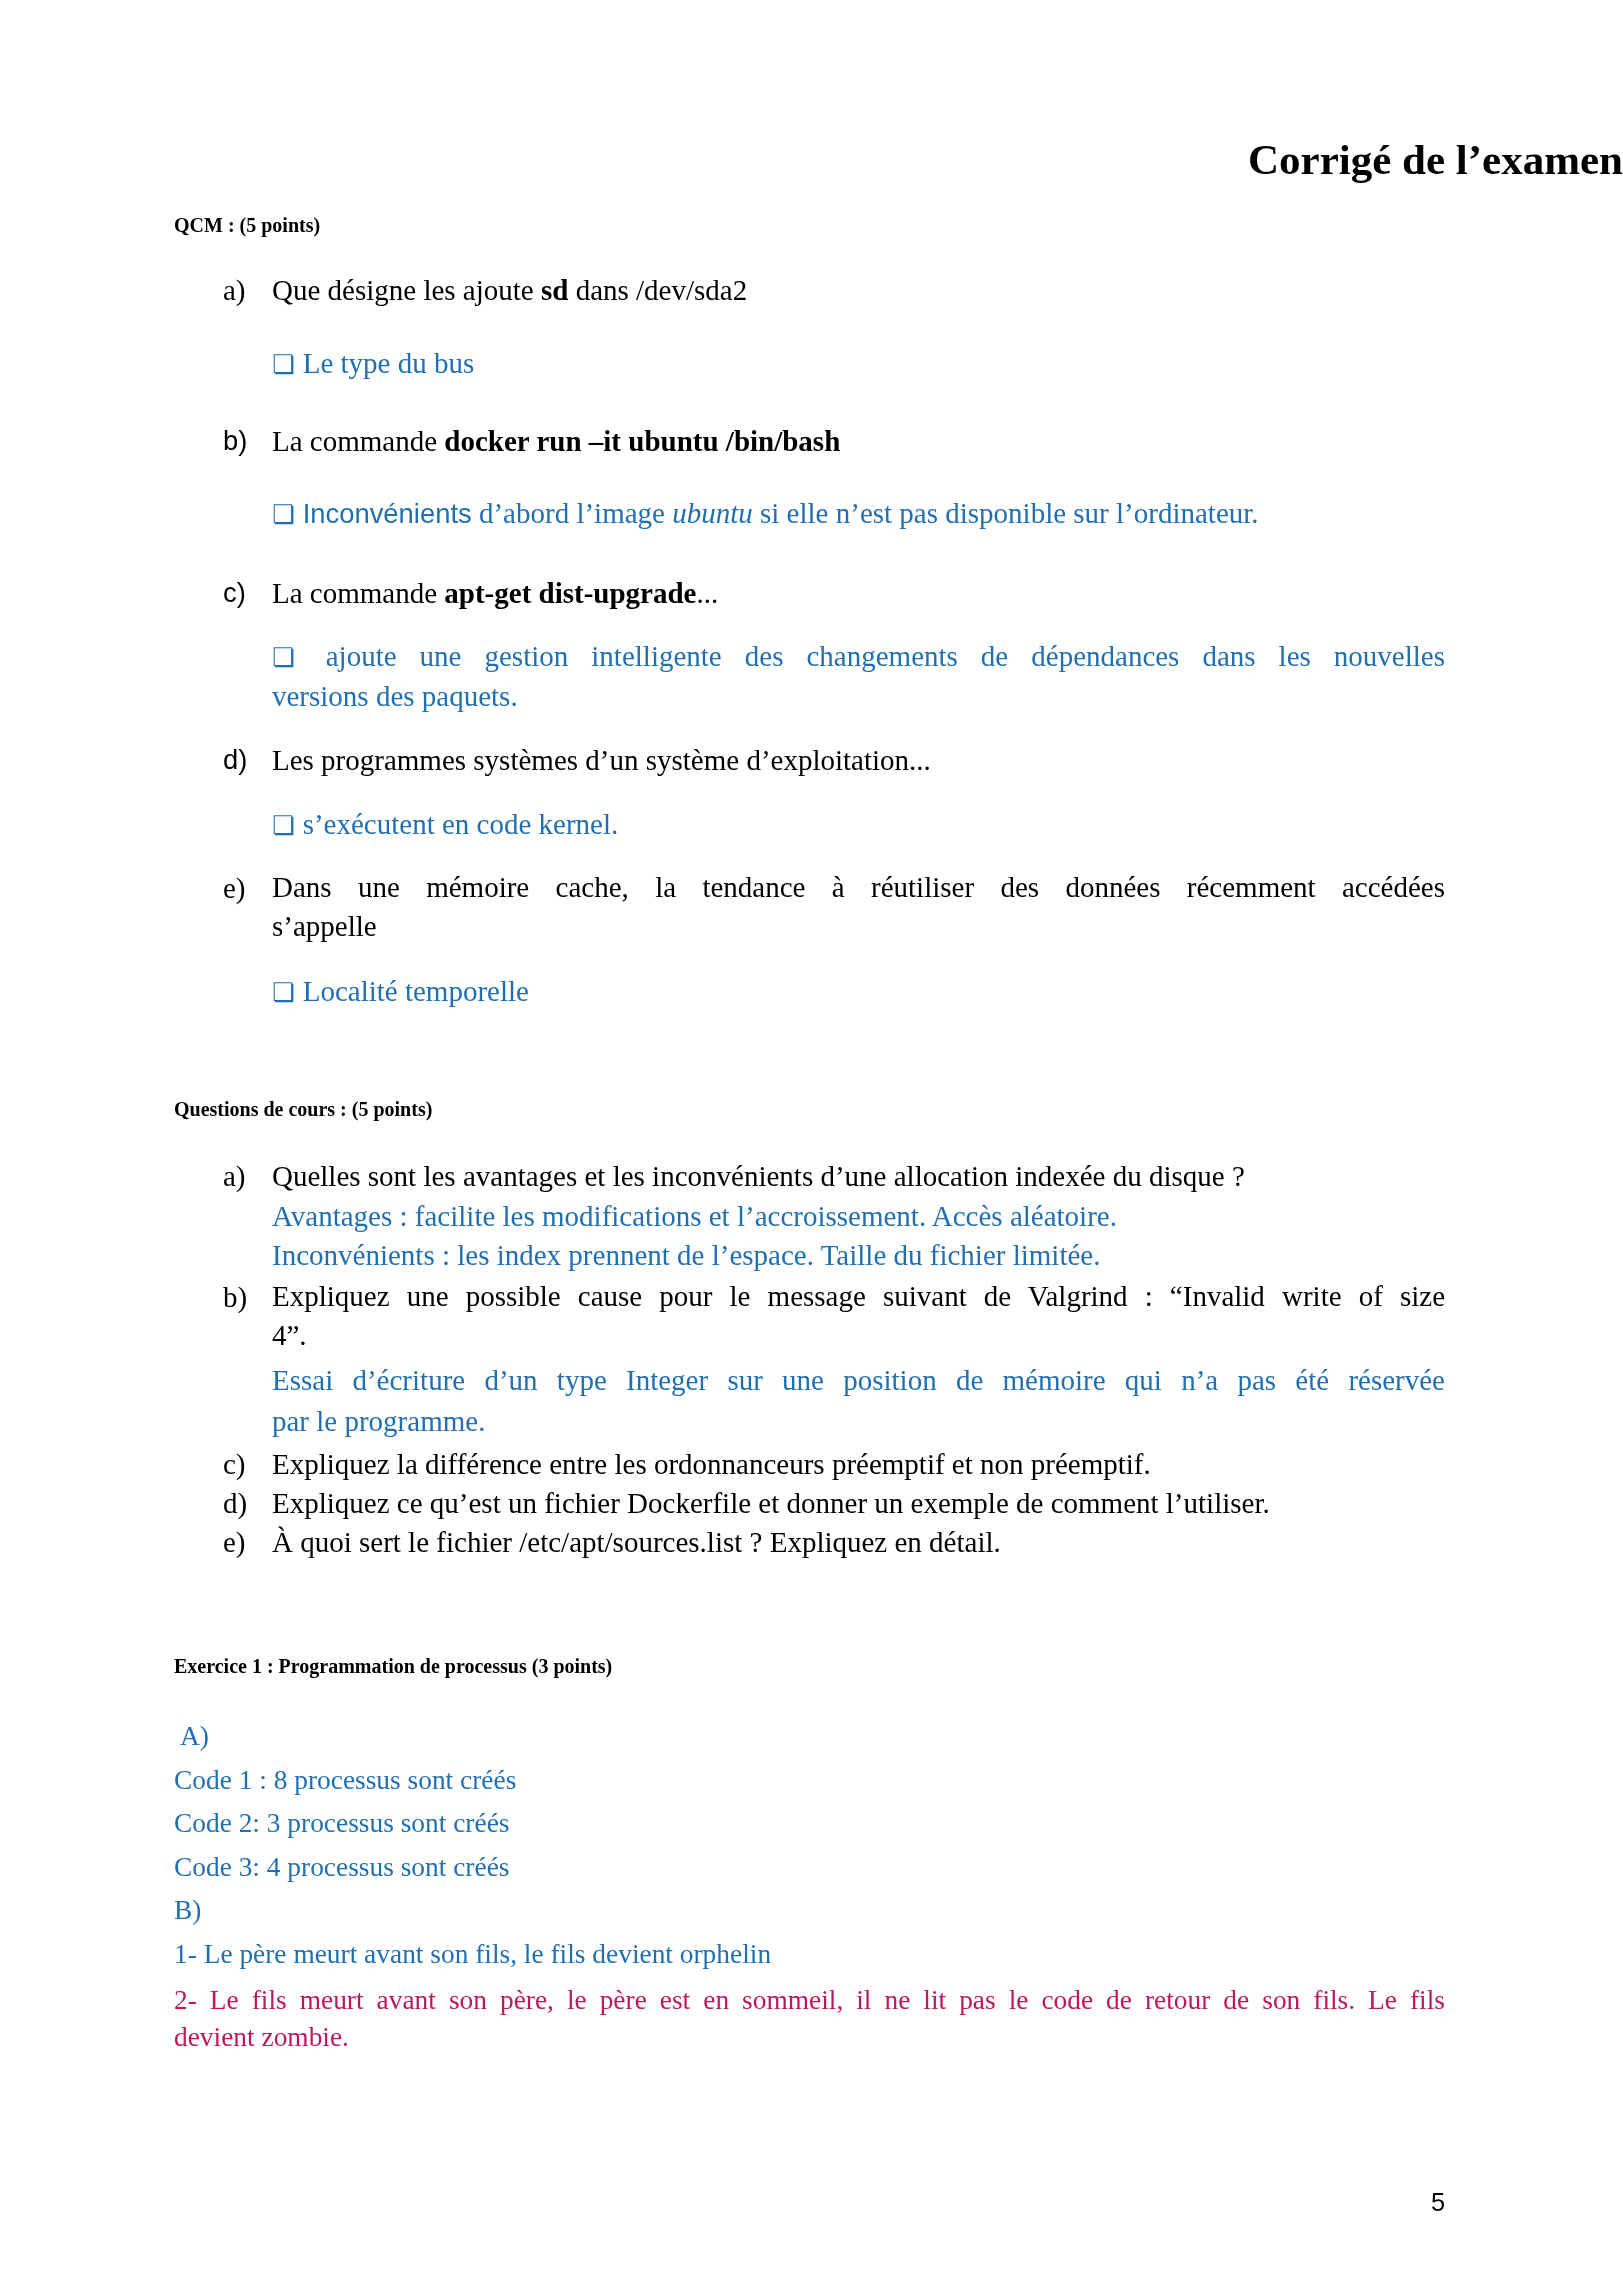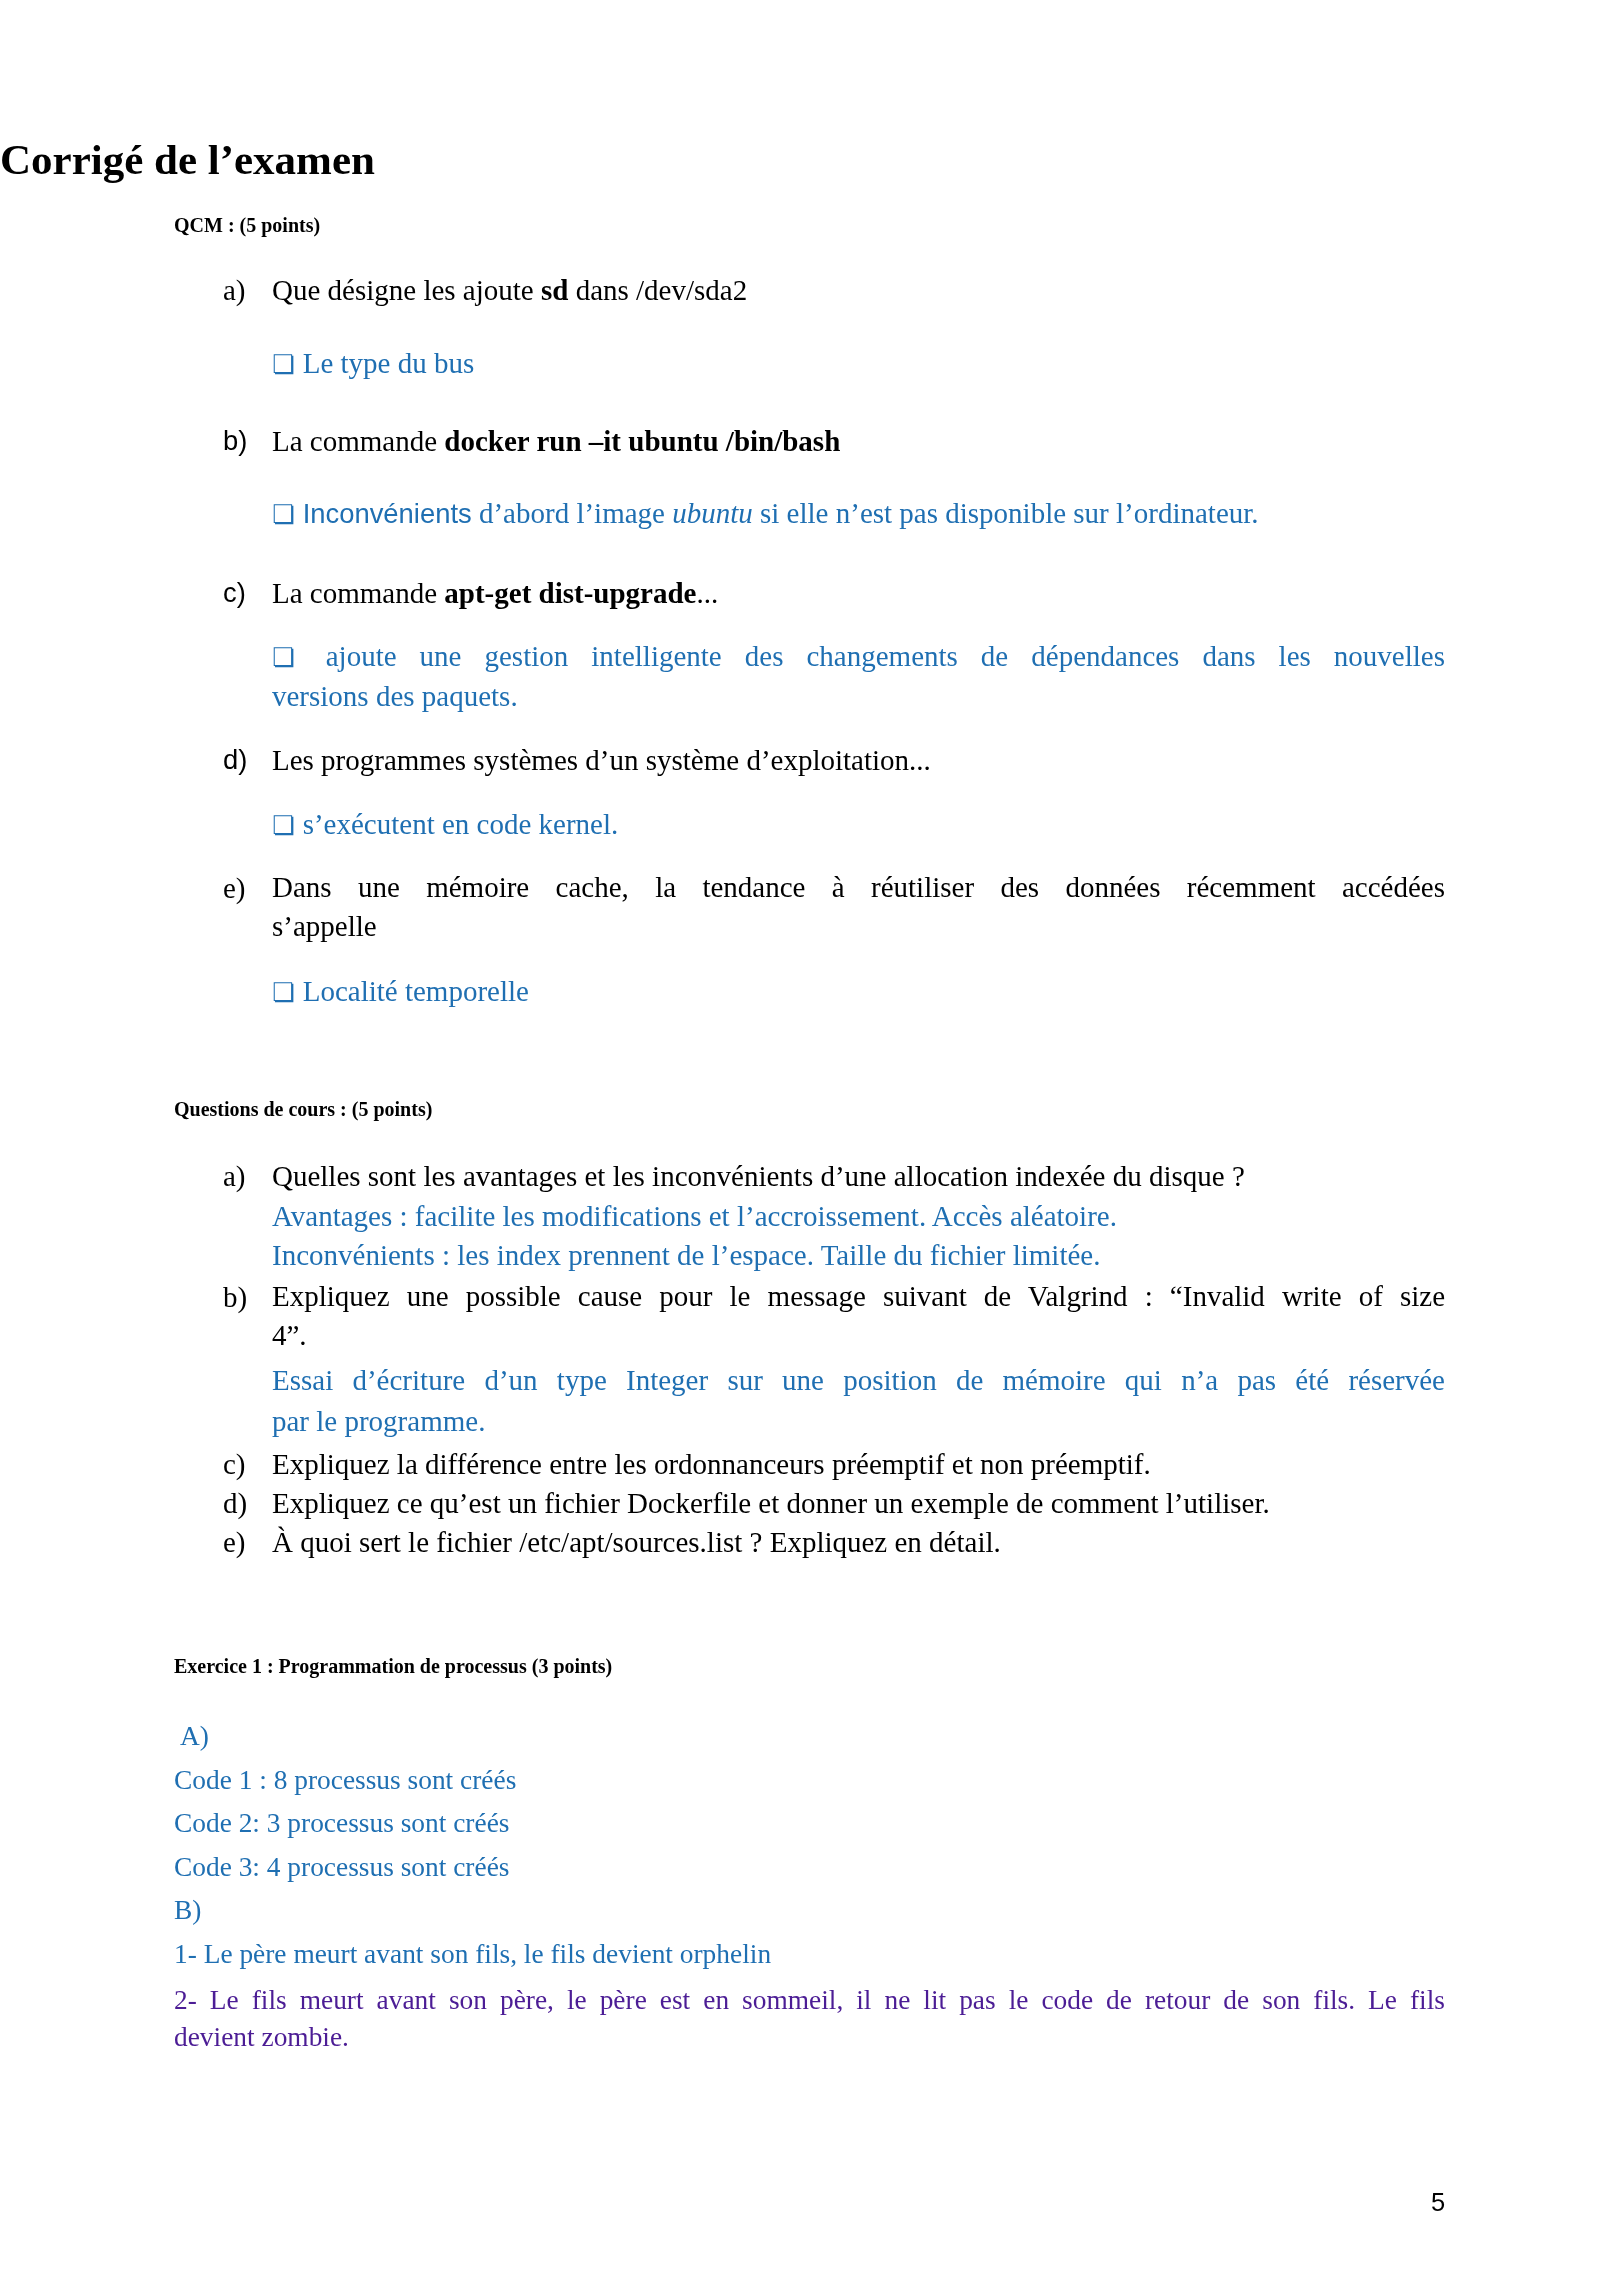--- a/index.html
+++ b/index.html
@@ -7,21 +7,21 @@
          font-family: "Liberation Serif", serif; color: #000; }
   .ln { position: absolute; white-space: nowrap; font-size: 29px; line-height: 1; }
   .ans { color: #1f6fb2; }
   .sans { font-family: "Liberation Sans", sans-serif; font-size: 27.4px; }
   .mk { position: absolute; left: 223px; }
   .tx { position: absolute; left: 272px; }
   .just { position: absolute; left: 272px; width: 1173px; font-size: 29px; line-height: 39px;
           text-align: justify; text-align-last: left; white-space: normal; }
   .just.ans { color: #1f6fb2; }
   .just .first { text-align-last: justify; }
-  h1.title { position: absolute; top: 135px; left: 0; width: 1623px; margin: 0; text-align: left;
+  h1.title { position: absolute; top: 135px; left: 0; width: 1623px; margin: 0; text-align: right;
              font-size: 43px; font-weight: bold; font-family: "Liberation Serif", serif; }
   .head { position: absolute; left: 174px; margin: 0; font-size: 20px; font-weight: bold; white-space: nowrap; }
   .box { font-family: "DejaVu Sans", sans-serif; font-size: 25.5px; margin-right: 7.8px; color: #1f6fb2; }
   .ex { font-size: 27.4px; position: absolute; left: 174px; white-space: nowrap; color: #1f6fb2; }
   .pagenum { position: absolute; left: 1431px; top: 2188px; font-family: "Liberation Sans", sans-serif; font-size: 25.5px; }
   b { font-weight: bold; }
 </style>
 </head>
 <body>
 
@@ -79,19 +79,19 @@
 <div class="ln mk" style="top:1528px">e)</div>
 <div class="ln tx" style="top:1528px">À quoi sert le fichier /etc/apt/sources.list ? Expliquez en détail.</div>
 
 <div class="head" style="top:1655px">Exercice 1 : Programmation de processus (3 points)</div>
 <div class="ex" style="top:1721px; left:180px">A)</div>
 <div class="ex" style="top:1765px">Code 1 : 8 processus sont créés</div>
 <div class="ex" style="top:1808px">Code 2: 3 processus sont créés</div>
 <div class="ex" style="top:1852px">Code 3: 4 processus sont créés</div>
 <div class="ex" style="top:1895px">B)</div>
 <div class="ex" style="top:1939px">1- Le père meurt avant son fils, le fils devient orphelin</div>
-<div style="position:absolute; left:174px; top:1982px; width:1271px; font-size:27.4px; line-height:37px; color:#4c1d95; text-align:justify;">
+<div style="position:absolute; left:174px; top:1982px; width:1271px; font-size:27.4px; line-height:37px; color:#be185d; text-align:justify;">
     <div style="text-align-last:justify">2- Le fils meurt avant son père, le père est en sommeil, il ne lit pas le code de retour de son fils. Le fils</div>
     <div>devient zombie.</div>
   </div>
 
 <div class="pagenum">5</div>
 
 
 </body></html>

